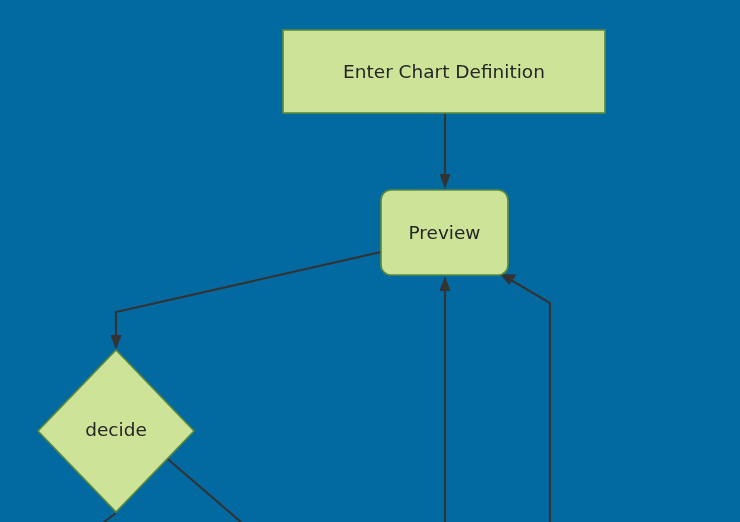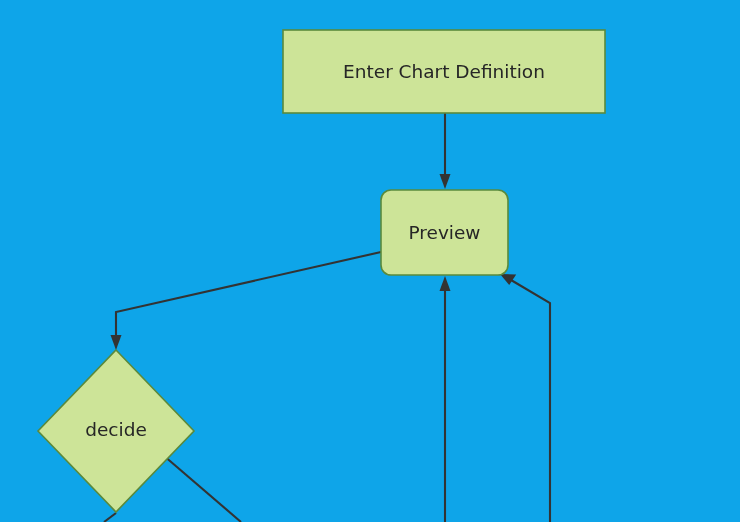--- a/index.html
+++ b/index.html
@@ -10,21 +10,21 @@
   body {
     width: 740px;
     height: 522px;
     overflow: hidden;
     font-family: "DejaVu Sans", "Liberation Sans", sans-serif;
   }
   #flowchart-canvas {
     position: relative;
     width: 740px;
     height: 522px;
-    background: #0ea5e9;
+    background: #0369a1;
   }
   #flow-svg {
     position: absolute;
     top: 0;
     left: 0;
     width: 740px;
     height: 522px;
     display: block;
   }
   .node-shape {

